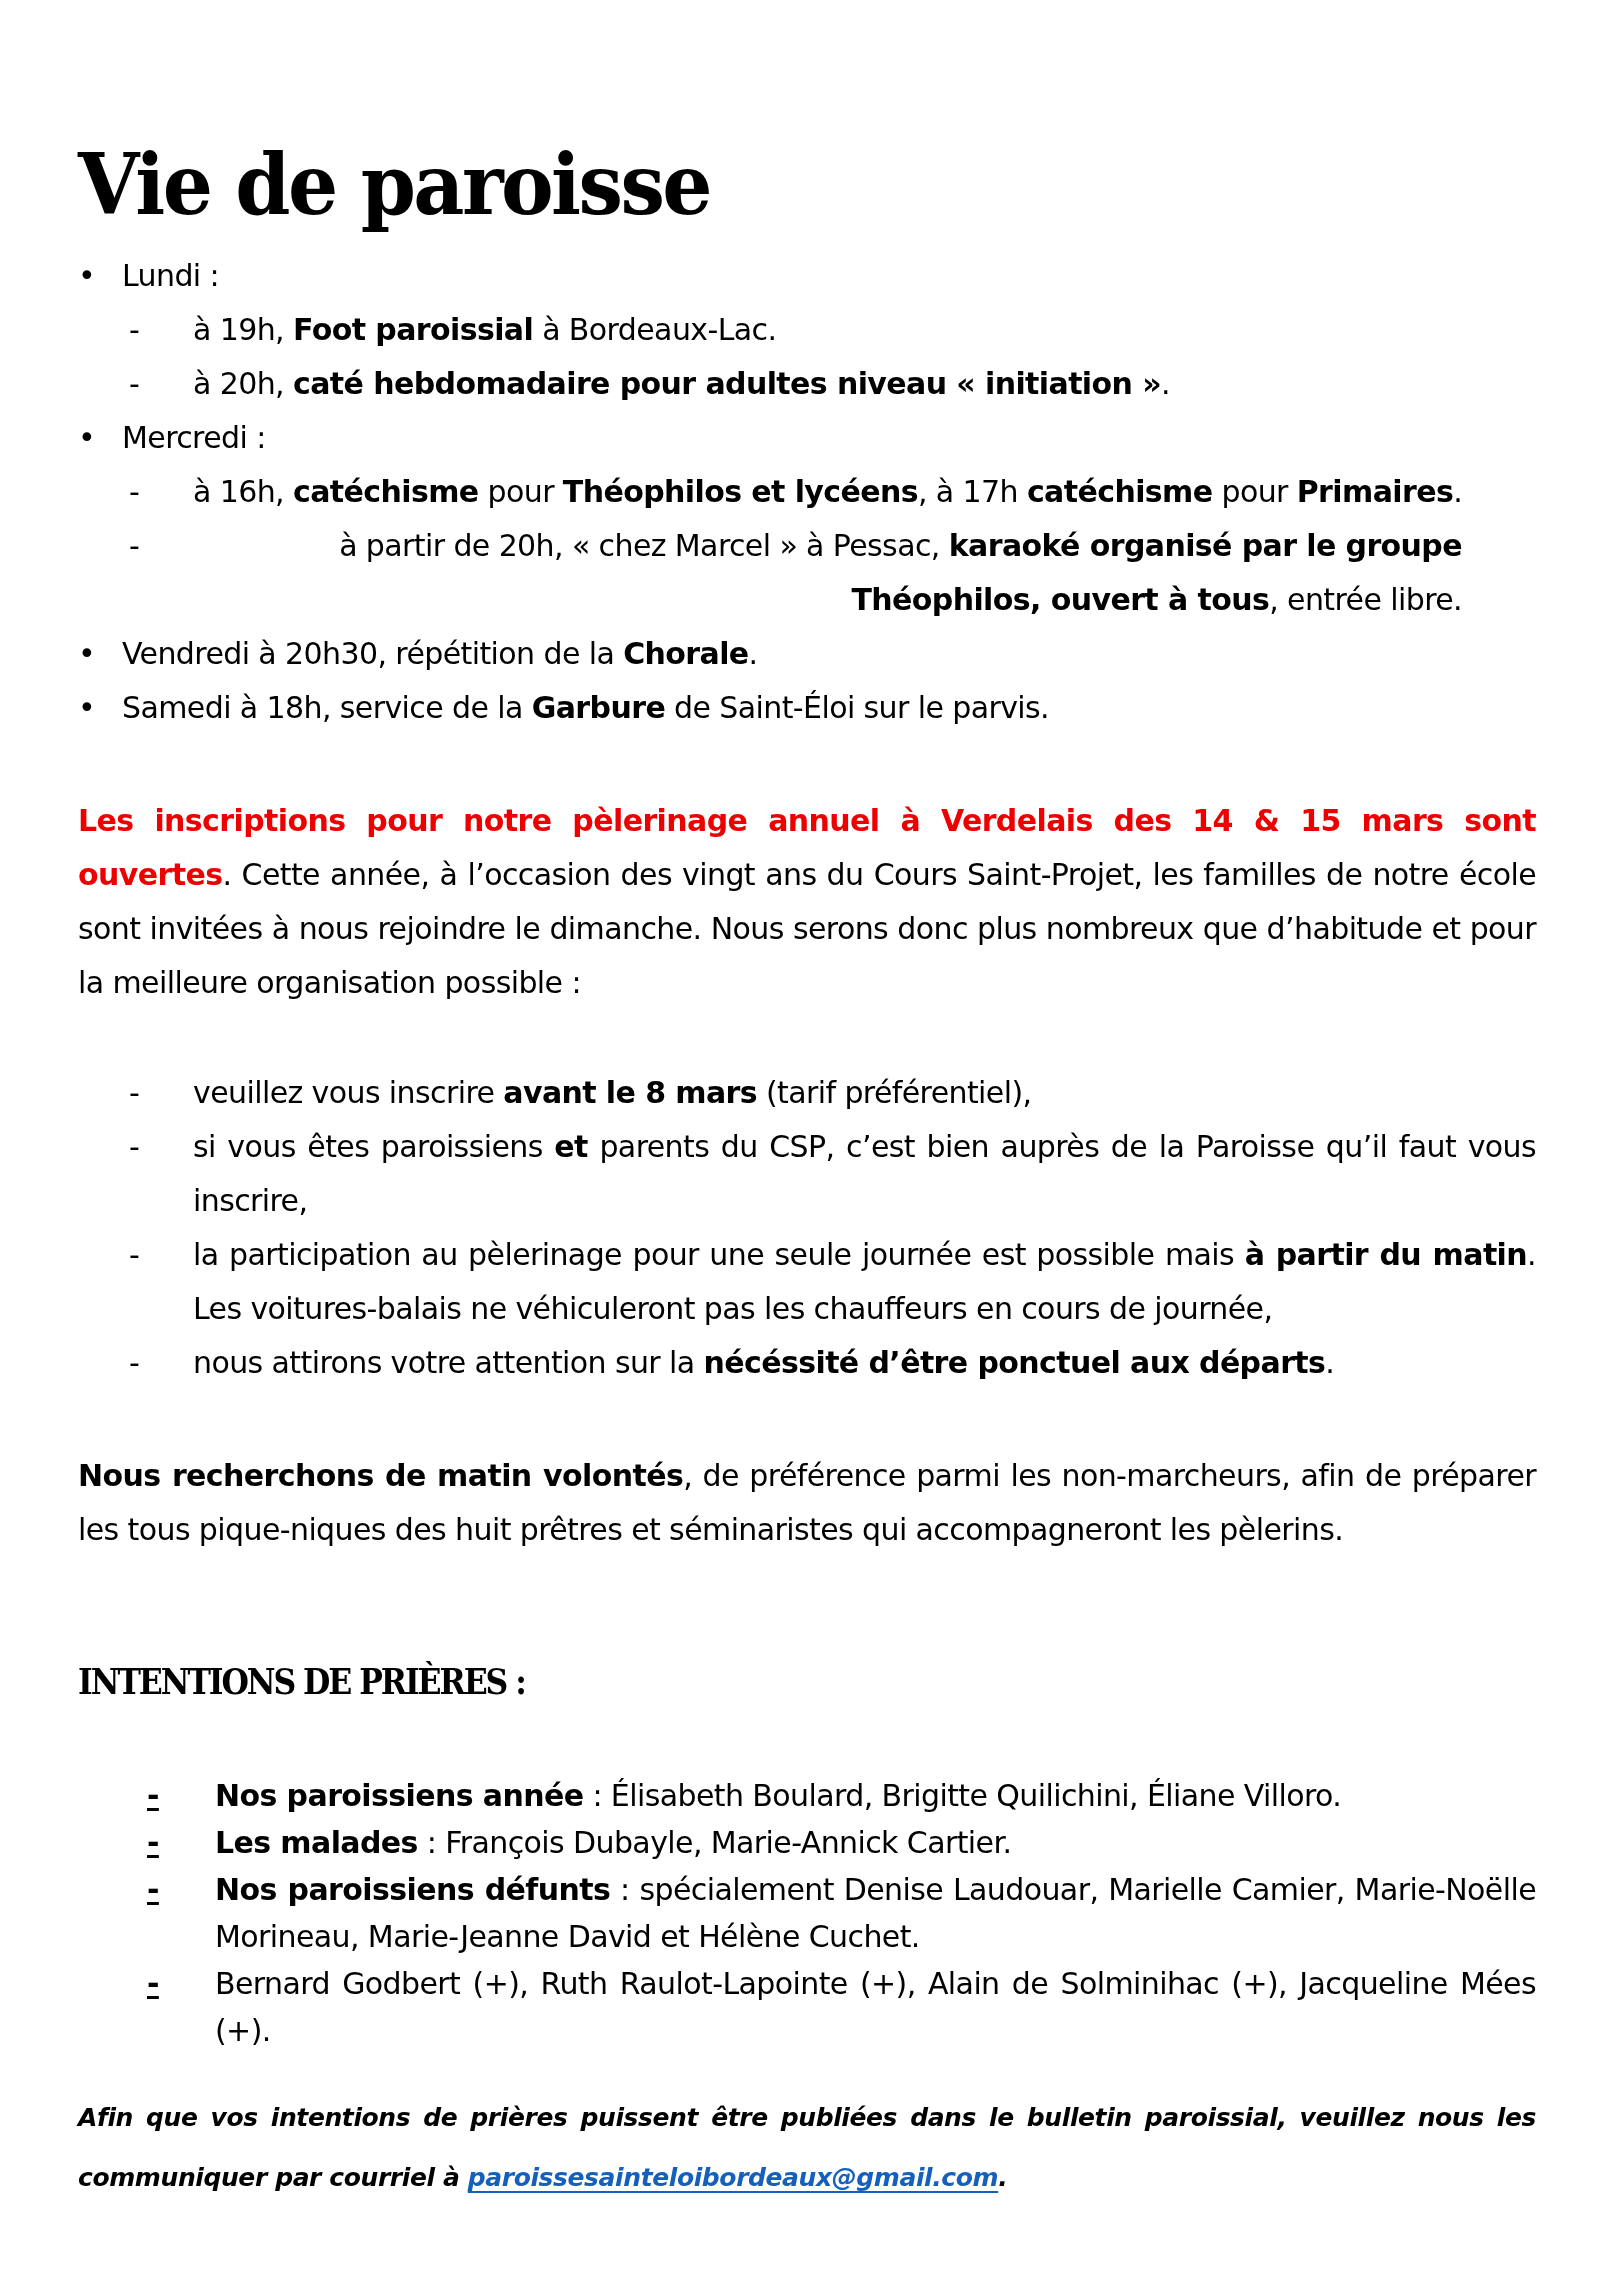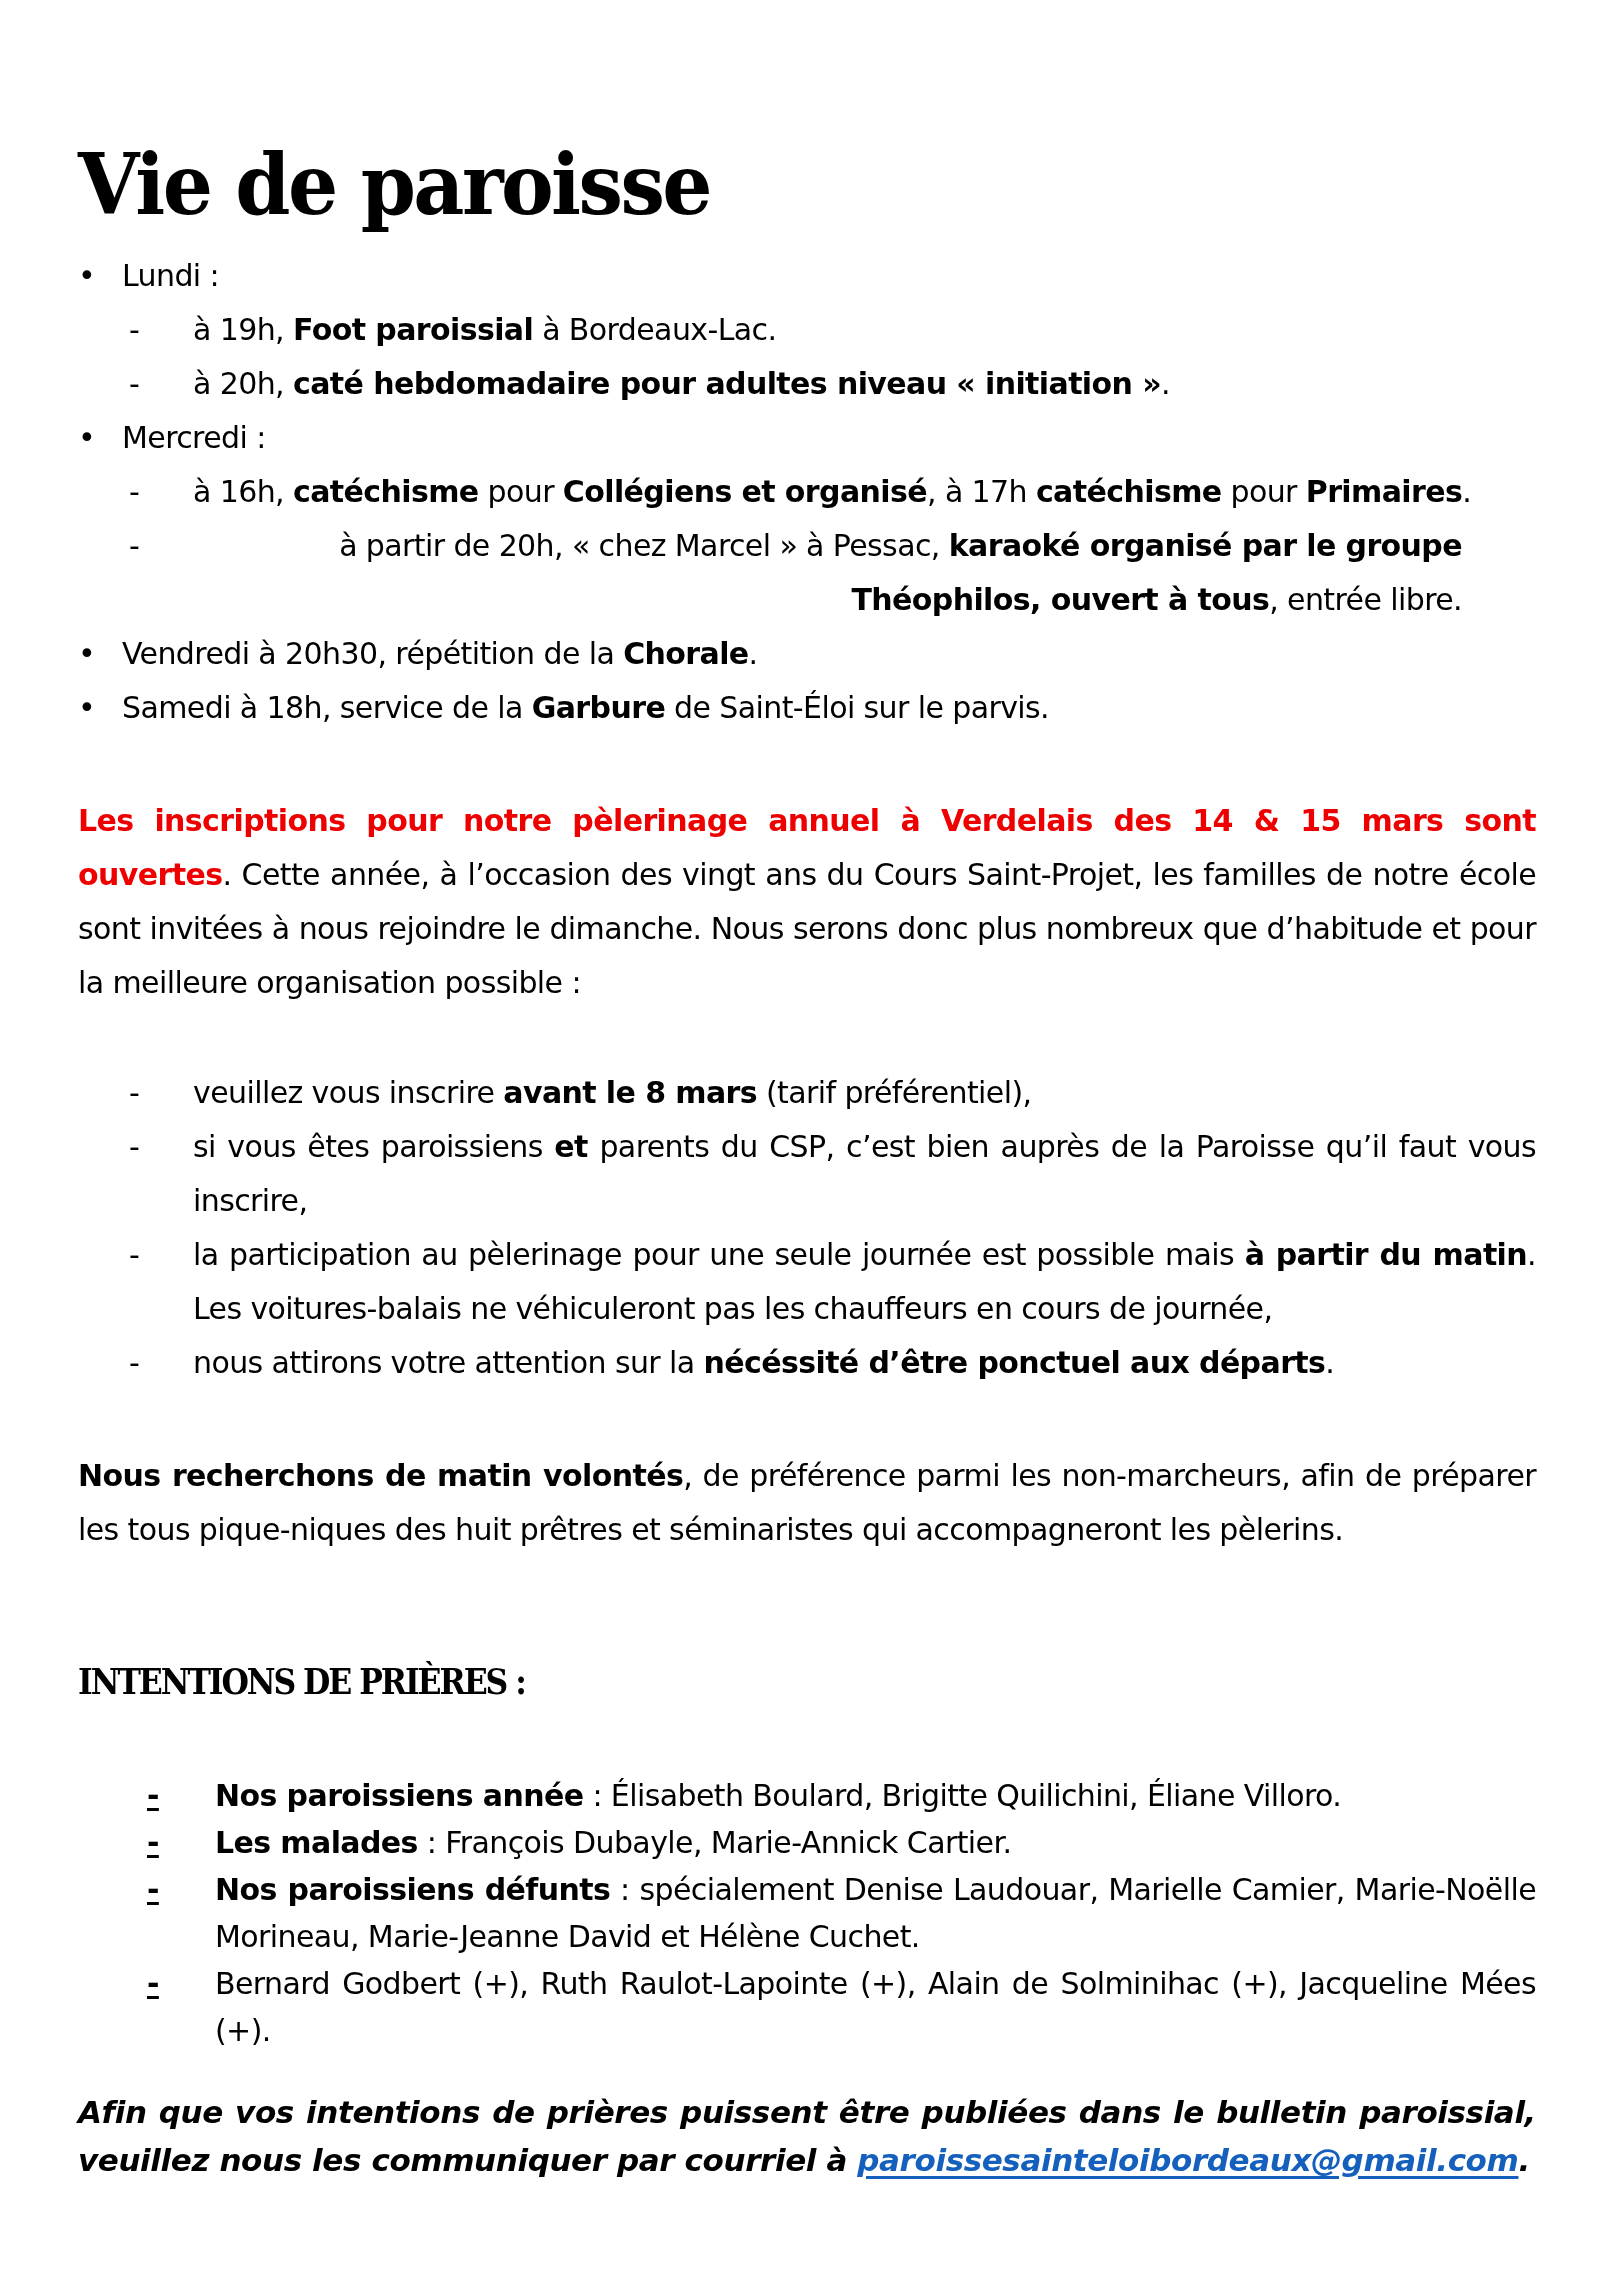--- a/index.html
+++ b/index.html
@@ -29,21 +29,21 @@
   .section-head {
     position: absolute; left: 0; top: 1661px;
     font-family: "DejaVu Serif", "Liberation Serif", serif;
     font-weight: 900; font-size: 35px; letter-spacing: -2.3px;
     transform: scaleX(0.9); transform-origin: left center;
   }
   .intent { font-size: 30px; line-height: 47px; letter-spacing: -0.6px; }
   .intent .dash2 { position: absolute; left: 69px; font-weight: 700; text-decoration: underline; }
   .intent .txt { padding-left: 137px; text-align: justify; }
   .note {
-    font-style: italic; font-weight: 700; font-size: 31px; line-height: 48px;
+    font-style: italic; font-weight: 700; font-size: 25px; line-height: 60px;
     letter-spacing: -0.4px; text-align: justify;
   }
   .link { color: #1560bd; text-decoration: underline; text-underline-offset: 4.6px; }
 </style>
 </head>
 <body>
 
 <div class="page">
 
   <h1 class="title">Vie de paroisse</h1>
@@ -61,21 +61,21 @@
       <span class="dash">-</span>
       <div class="txt"><span>à 20h, </span><b>caté hebdomadaire pour adultes niveau « initiation »</b><span>.</span></div>
     </div>
 
     <div class="row lvl1">
       <span class="bullet">•</span>
       <div class="txt">Mercredi :</div>
     </div>
     <div class="row lvl2">
       <span class="dash">-</span>
-      <div class="txt"><span>à 16h, </span><b>catéchisme</b><span> pour </span><b>Collégiens et organisé</b><span>, à 17h </span><b>catéchisme</b><span> pour </span><b>Primaires</b><span>.</span></div>
+      <div class="txt"><span>à 16h, </span><b>catéchisme</b><span> pour </span><b>Théophilos et lycéens</b><span>, à 17h </span><b>catéchisme</b><span> pour </span><b>Primaires</b><span>.</span></div>
     </div>
     <div class="row lvl2">
       <span class="dash">-</span>
       <div class="txt" style="padding-right:74px;text-align:right;"><span>à partir de 20h, « chez Marcel » à Pessac, </span><b>karaoké organisé par le groupe Théophilos, ouvert à tous</b><span>, entrée libre.</span></div>
     </div>
 
     <div class="row lvl1">
       <span class="bullet">•</span>
       <div class="txt"><span>Vendredi à 20h30, répétition de la </span><b>Chorale</b><span>.</span></div>
     </div>

